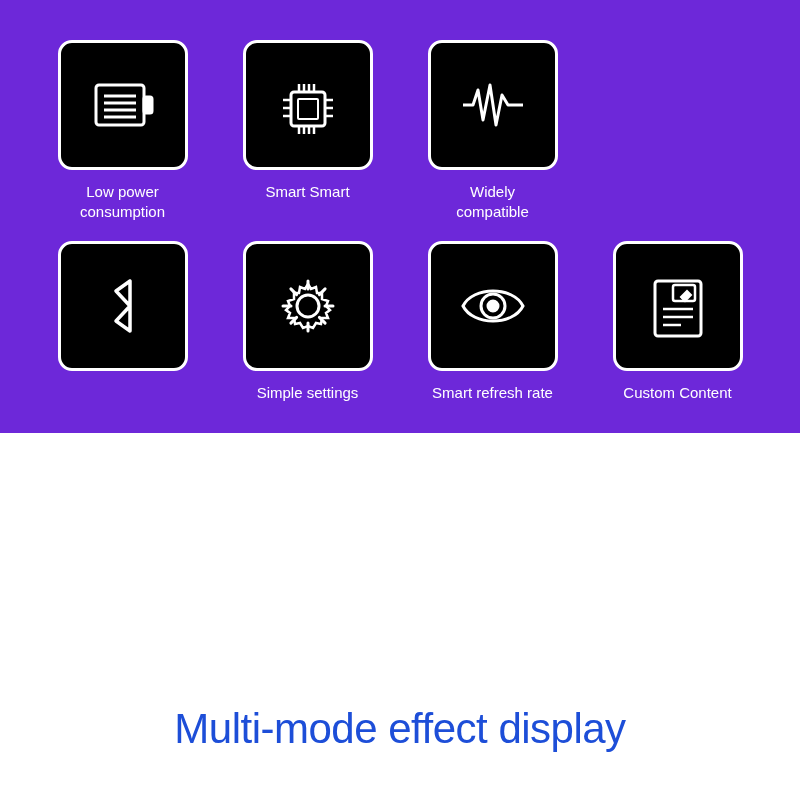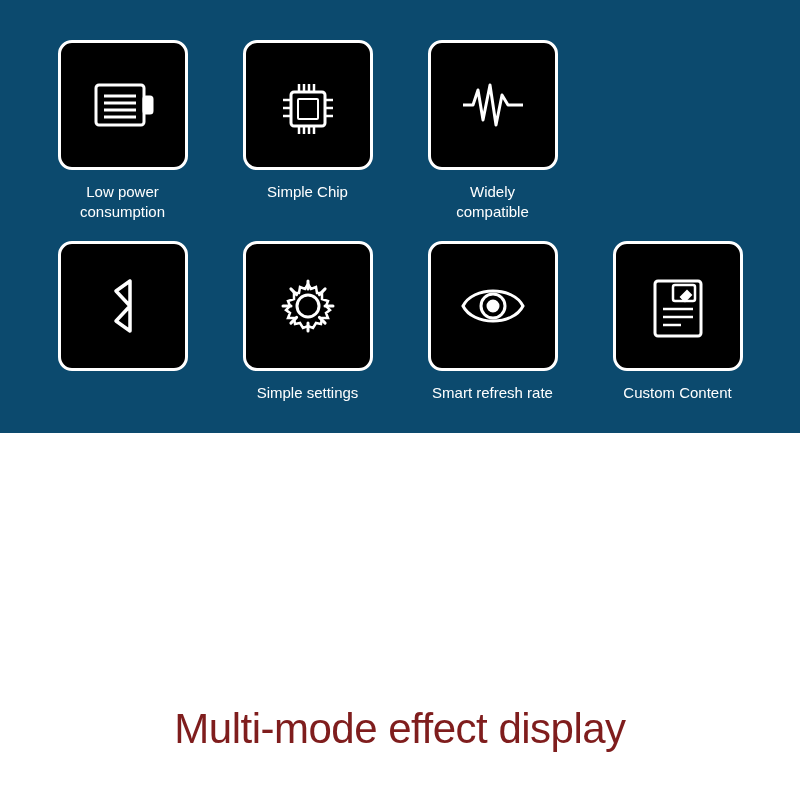--- a/index.html
+++ b/index.html
@@ -6,21 +6,21 @@
 
     body {
       width: 800px;
       height: 800px;
       font-family: Arial, sans-serif;
       background: #fff;
       overflow: hidden;
     }
 
     .top-section {
-      background: #0c4a6e;
+      background: #6d28d9;
       width: 100%;
       padding: 40px 28px 30px;
     }
 
     .grid {
       display: grid;
       grid-template-columns: repeat(4, 1fr);
       gap: 20px;
       max-width: 720px;
       margin: 0 auto;
@@ -80,21 +80,21 @@
       height: 380px;
       display: flex;
       align-items: flex-end;
       justify-content: center;
       padding-bottom: 60px;
     }
 
     .bottom-title {
       font-size: 42px;
       font-weight: 400;
-      color: #7f1d1d;
+      color: #1d4ed8;
       text-align: center;
       letter-spacing: -0.5px;
     }
   </style>
 </head>
 <body>
 
 <div class="top-section">
 
   <div class="grid">
@@ -138,21 +138,21 @@
 
           <line x1="18" y1="30" x2="10" y2="30" stroke="#fff" stroke-width="2.5"></line>
           <line x1="18" y1="38" x2="10" y2="38" stroke="#fff" stroke-width="2.5"></line>
           <line x1="18" y1="46" x2="10" y2="46" stroke="#fff" stroke-width="2.5"></line>
 
           <line x1="52" y1="30" x2="60" y2="30" stroke="#fff" stroke-width="2.5"></line>
           <line x1="52" y1="38" x2="60" y2="38" stroke="#fff" stroke-width="2.5"></line>
           <line x1="52" y1="46" x2="60" y2="46" stroke="#fff" stroke-width="2.5"></line>
         </svg>
       </div>
-      <span class="feature-label">Simple Chip</span>
+      <span class="feature-label">Smart Smart</span>
     </div>
 
     <div class="feature-item">
       <div class="icon-box">
         <svg viewBox="0 0 70 70">
 
           <polyline points="5,35 15,35 20,20 25,50 32,15 38,55 44,25 50,35 65,35" stroke="#fff" stroke-width="3" fill="none" stroke-linejoin="round"></polyline>
         </svg>
       </div>
       <span class="feature-label" style="white-space:pre-line;">Widely

